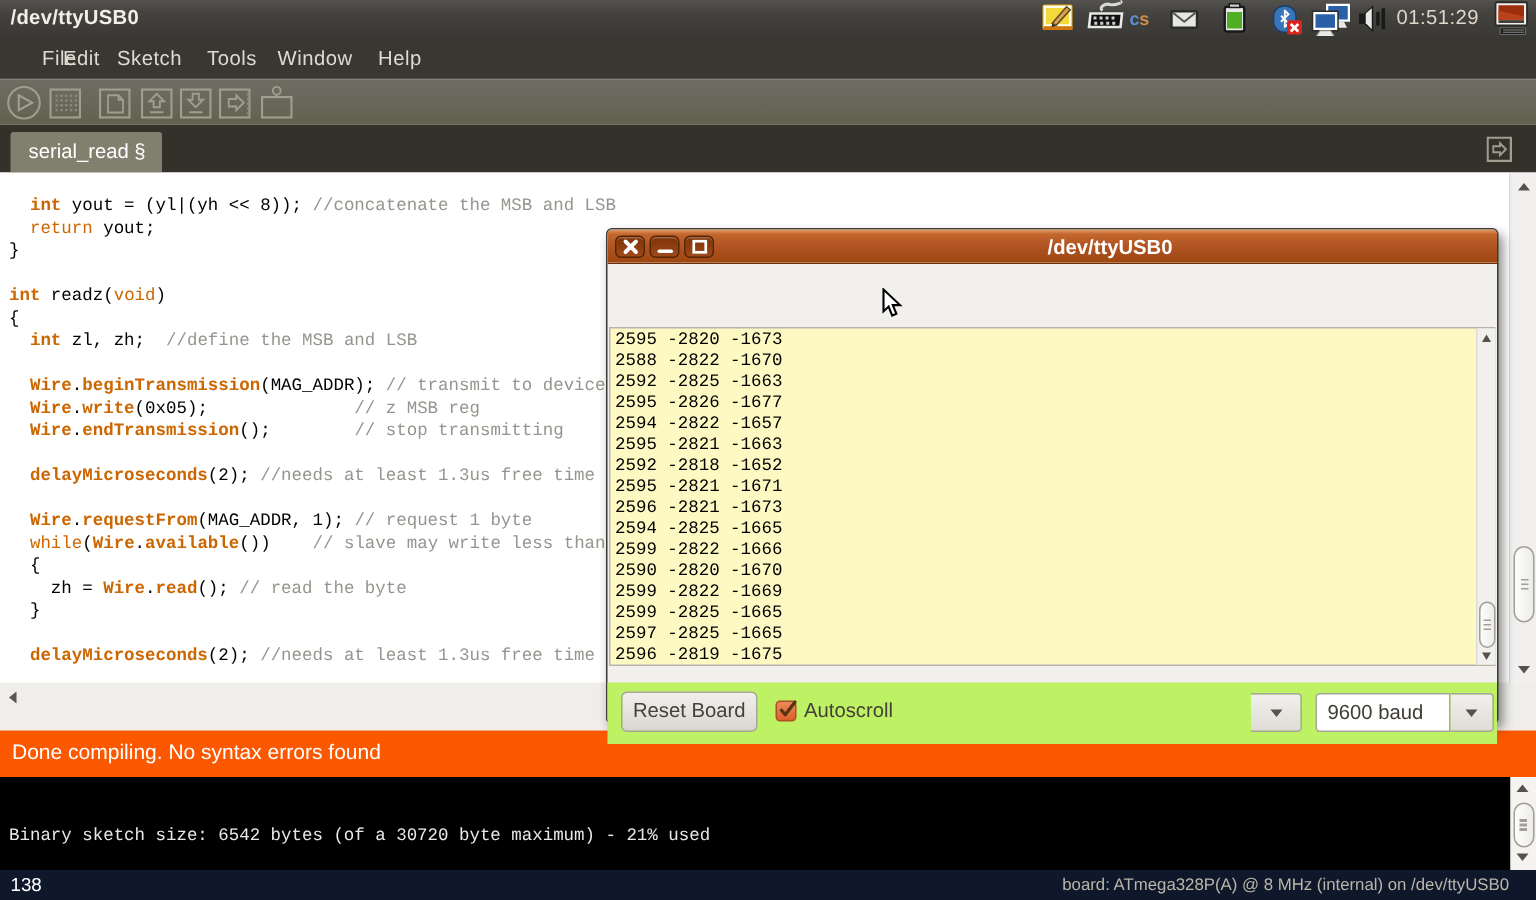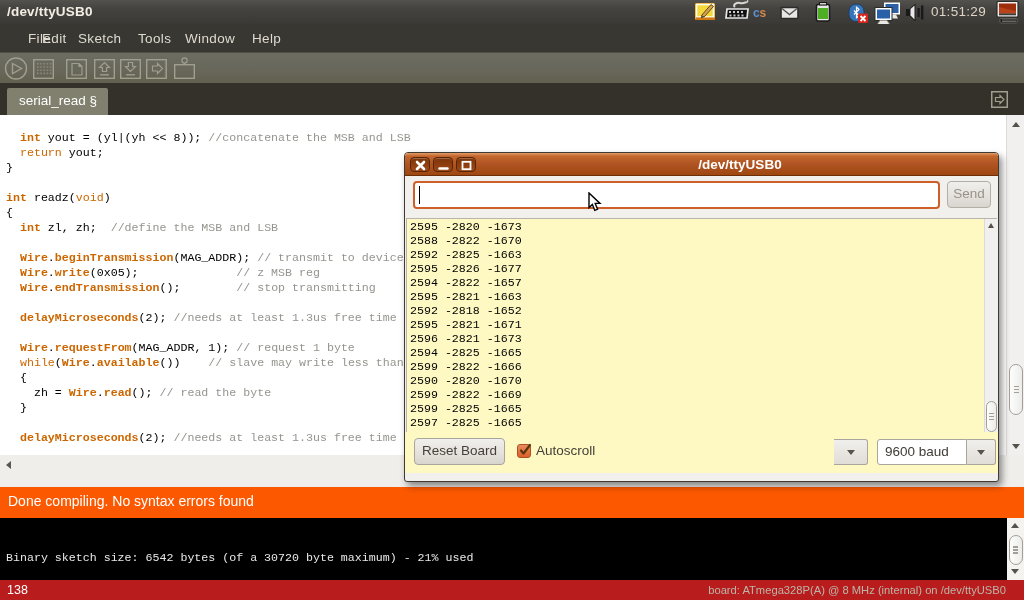--- a/index.html
+++ b/index.html
@@ -28,36 +28,36 @@
 #vscroll { left:1006px; top:115px; width:18px; height:340px; background:#f1f0ee; border-left:1px solid #dedbd6; }
 
 #hstrip { left:0; top:455px; width:1024px; height:32px; background:#efeeeb; }
 
 #donebar { left:0; top:487px; width:1024px; height:31px; background:#fc5800; color:#ffffff; font-size:14px; padding:6px 0 0 8px; }
 
 #console { left:0; top:518px; width:1007px; height:62px; background:#000; }
 #context { left:6px; top:33px; color:#e8e8e8; font-family:"Liberation Mono",monospace; font-size:11.63px; }
 #conscroll { left:1007px; top:518px; width:17px; height:62px; background:#f4f3f0; }
 
-#statusbar { left:0; top:580px; width:1024px; height:20px; background:#b91c1c; }
+#statusbar { left:0; top:580px; width:1024px; height:20px; background:#0f172a; }
 #lineno { left:7px; top:3px; color:#ffffff; font-size:12.5px; }
 #boardinfo { right:18px; top:4px; color:#b9b6aa; font-size:11.2px; }
 
 #serialwin { left:404px; top:152px; width:595px; height:330px; background:#f2f0ec; border:1px solid #3f3b34; border-radius:4px 4px 3px 3px; box-shadow:3px 4px 7px rgba(0,0,0,0.45); }
 #stitle { left:0; top:0; width:593px; height:23px; background:linear-gradient(180deg,#e29d68 0%,#c4672e 14%,#b05523 48%,#a44a16 86%,#9d470f 100%); border-radius:3px 3px 0 0; border-bottom:1px solid #6e2d09; }
 .wbtn { position:absolute; top:4px; width:20px; height:15px; border:1px solid #572506; border-radius:4px; background:linear-gradient(180deg,#7e3409 0%,#8f3e10 55%,#a04a1a 100%); box-shadow:inset 0 1px 0 rgba(255,255,255,0.25); }
 #stitletext { left:77px; right:0; top:4px; text-align:center; color:#ffffff; font-size:13.5px; font-weight:bold; }
 #inputrow { left:0; top:23px; width:593px; height:38px; background:#f2f0ec; }
 #sinput { left:8px; top:5px; width:527px; height:28px; background:#fff; border:2px solid #ce5f28; border-radius:4px; }
 #caret { left:4px; top:3px; width:1px; height:18px; background:#000; }
 #sendbtn { left:542px; top:5px; width:44px; height:27px; background:linear-gradient(180deg,#f1efec 0%,#e4e1dc 60%,#d8d4ce 100%); border:1px solid #b3aea6; border-radius:4px; color:#989389; font-size:13.5px; text-align:center; padding-top:4px; }
 #dataarea { left:1px; top:65px; width:591px; height:226px; background:#fef9c3; border:1px solid #b8b4ad; }
 #sdata { left:3px; top:1px; font-family:"Liberation Mono",monospace; font-size:11.63px; line-height:14px; color:#000; white-space:pre; }
 #sscroll { left:577px; top:0; width:13px; height:224px; background:#f1f0ee; border-left:1px solid #dedbd6; }
-#sbottom { left:0; top:279px; width:593px; height:41px; background:#fef9c3; }
+#sbottom { left:0; top:302px; width:593px; height:41px; background:#bef264; }
 #resetbtn { left:9px; top:6px; width:91px; height:27px; background:linear-gradient(180deg,#f1efec 0%,#e4e1dc 60%,#d8d4ce 100%); border:1px solid #a9a49c; border-radius:4px; color:#45413a; font-size:13.5px; text-align:center; padding-top:4px; }
 #chk { left:112px; top:12px; width:14px; height:14px; background:linear-gradient(180deg,#ea8a5c,#dd5f2b); border:1px solid #ab5123; border-radius:3px; }
 #autoscroll { left:131px; top:11px; color:#45413a; font-size:13.5px; }
 .combo { position:absolute; top:7px; height:26px; background:#fff; border:1px solid #a9a49c; border-radius:3px 0 0 3px; font-size:13.5px; color:#3f3b35; padding:4px 0 0 7px; }
 .cbtn { position:absolute; top:7px; height:26px; background:linear-gradient(180deg,#f1efec 0%,#e0ddd7 100%); border:1px solid #a9a49c; border-left:none; border-radius:0 3px 3px 0; }
 .cbtn i { position:absolute; left:50%; top:50%; margin-left:-4px; margin-top:-2px; border-left:4px solid transparent; border-right:4px solid transparent; border-top:5px solid #57524b; }
 
 .arrup { position:absolute; width:0; height:0; border-left:4px solid transparent; border-right:4px solid transparent; border-bottom:5px solid #55524b; }
 .arrdn { position:absolute; width:0; height:0; border-left:4px solid transparent; border-right:4px solid transparent; border-top:5px solid #55524b; }
 .thumb { position:absolute; background:linear-gradient(90deg,#fdfdfc,#ececea); border:1px solid #a39f98; border-radius:7px; }
@@ -224,26 +224,20 @@
   <div class="wbtn" style="left:5px;"><svg width="19" height="13" viewBox="0 0 19 13">
         <path d="M6 3 L13 10 M13 3 L6 10" stroke="#ffffff" stroke-width="2.6" stroke-linecap="round"></path>
       </svg></div>
   <div class="wbtn" style="left:28px;"><svg width="19" height="13" viewBox="0 0 19 13">
         <path d="M5.5 9.5 L13.5 9.5" stroke="#ffffff" stroke-width="2.4" stroke-linecap="round"></path>
       </svg></div>
   <div class="wbtn" style="left:51px;"><svg width="19" height="13" viewBox="0 0 19 13">
         <rect x="5.5" y="2.8" width="8" height="7.4" fill="none" stroke="#ffffff" stroke-width="1.8"></rect>
       </svg></div>
   <div class="abs" id="stitletext">/dev/ttyUSB0</div>
-  <div class="abs" id="inputrow">
-    <div class="abs" id="sinput">
-        <div class="abs" id="caret"></div>
-      </div>
-    <div class="abs" id="sendbtn">Send</div>
-  </div>
   <div class="abs" id="dataarea">
     <div class="abs" id="sdata">2595 -2820 -1673
 2588 -2822 -1670
 2592 -2825 -1663
 2595 -2826 -1677
 2594 -2822 -1657
 2595 -2821 -1663
 2592 -2818 -1652
 2595 -2821 -1671
 2596 -2821 -1673

